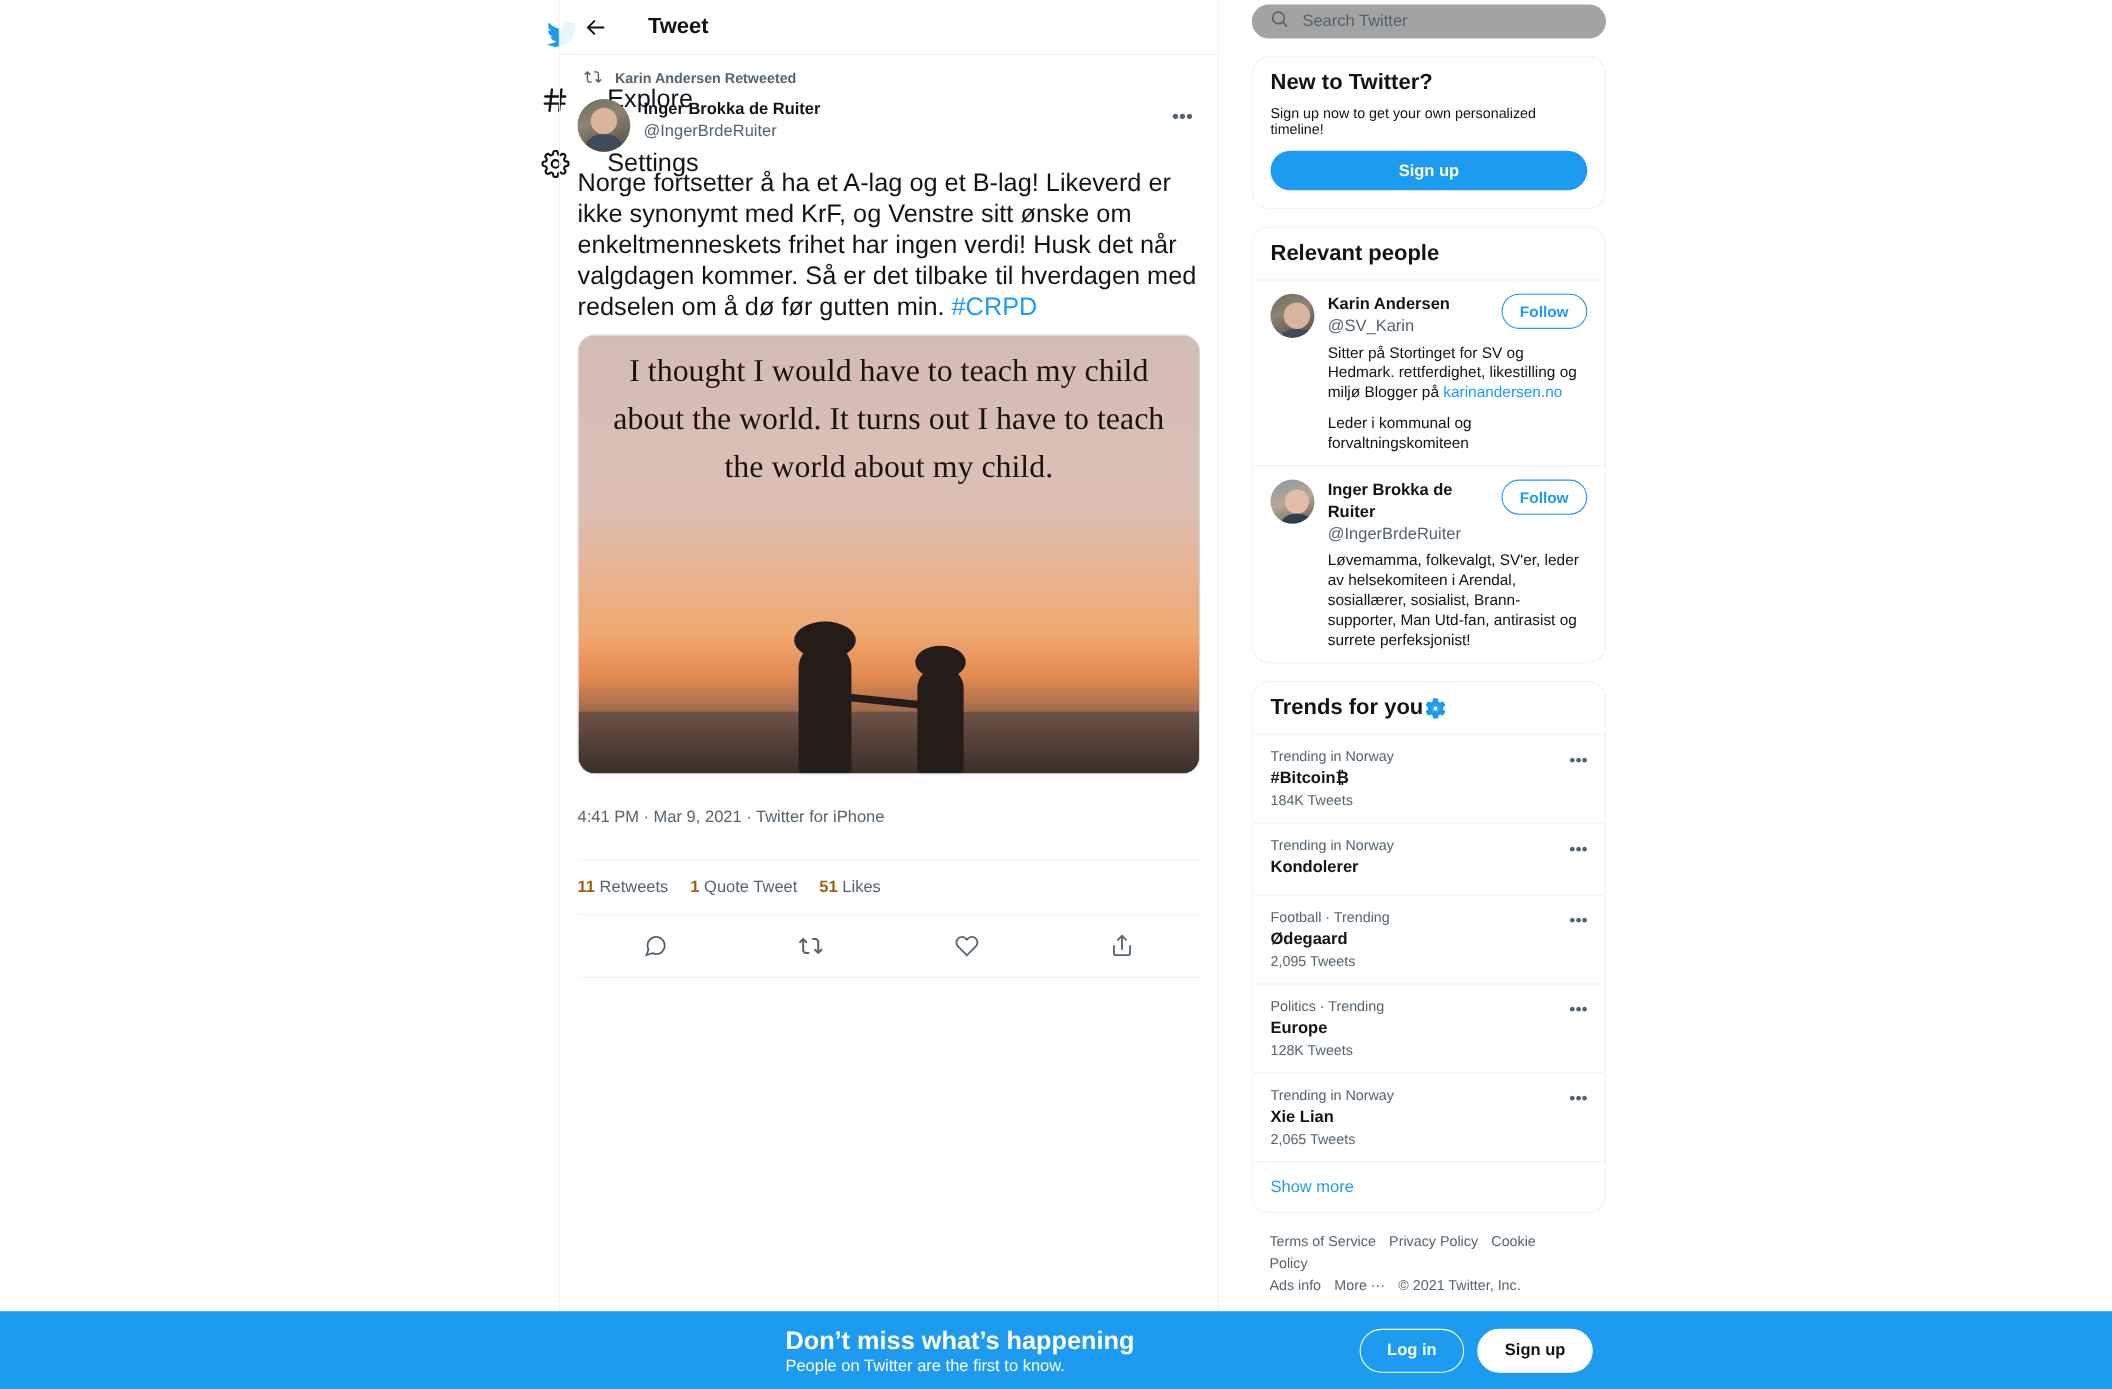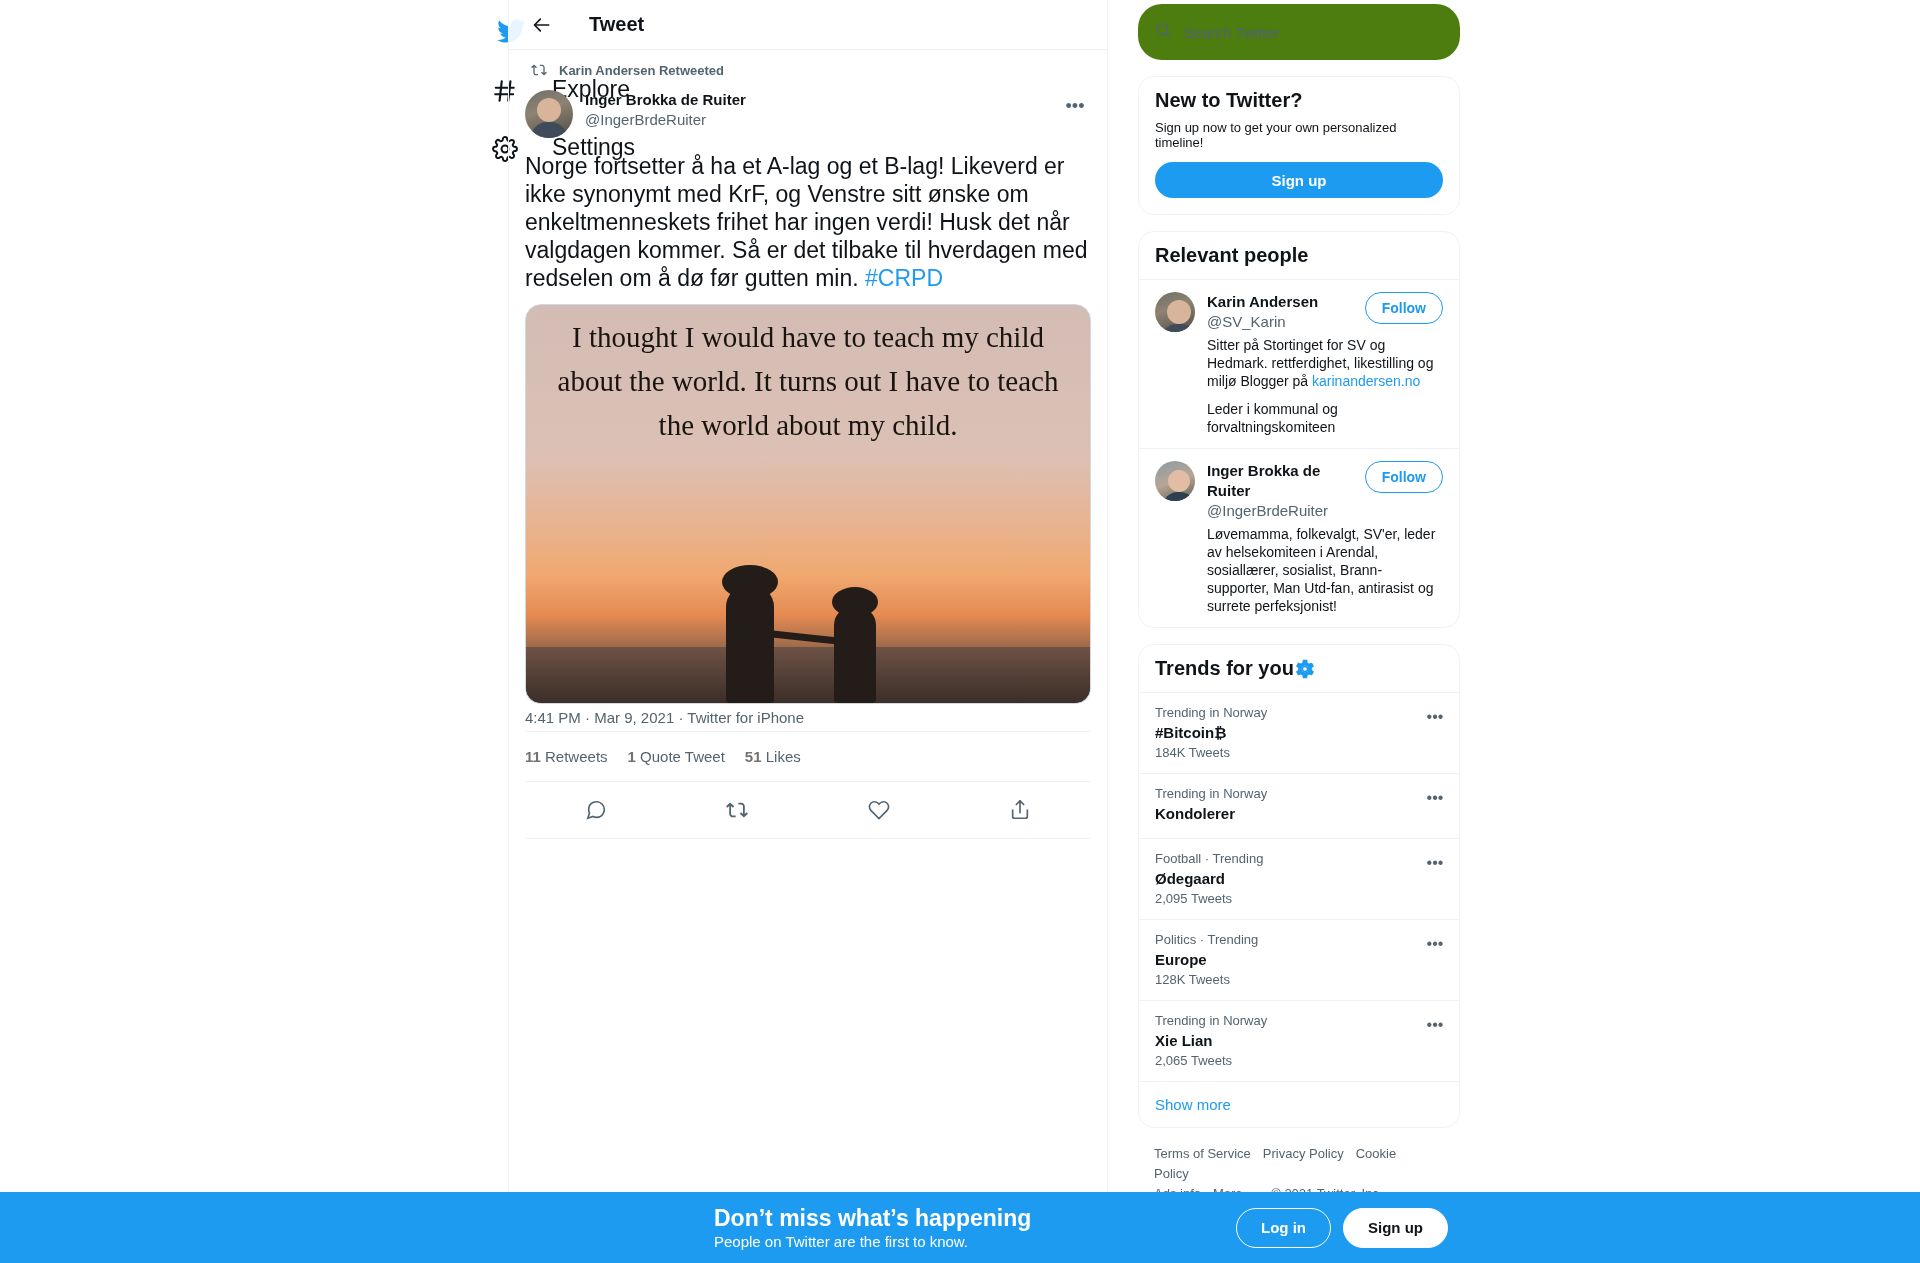--- a/index.html
+++ b/index.html
@@ -197,32 +197,32 @@
     transform: rotate(6deg);
   }
   .beach {
     position: absolute; left: 0; right: 0; bottom: 0; height: 56px;
     background: linear-gradient(180deg,#6e5246 0%, #3b2e28 100%);
   }
 
   .tweet-meta {
     font-size: 15px;
     color: #536471;
-    padding: 5px 0;
+    padding: 30px 0;
     border-bottom: 1px solid #eff3f4;
   }
   .tweet-stats {
     display: flex;
     gap: 20px;
     padding: 16px 0;
     font-size: 15px;
     color: #536471;
     border-bottom: 1px solid #eff3f4;
   }
-  .tweet-stats b { color: #737373; margin-top: 24px; }
+  .tweet-stats b { color: #a16207; margin-top: 24px; }
   .tweet-stats span { cursor: pointer; }
   .actions {
     display: flex;
     justify-content: space-around;
     align-items: center;
     padding: 8px 0;
     border-bottom: 1px solid #eff3f4;
     color: #536471;
   }
   .action-btn {
@@ -236,22 +236,22 @@
   .right {
     width: 350px;
     flex: 0 0 350px;
     padding: 0 0 0 28px;
     margin-left: 2px;
   }
   .search-box {
     display: flex;
     align-items: center;
     gap: 12px;
-    height: 56px;
-    background: #4d7c0f;
+    height: 31px;
+    background: #a3a3a3;
     border-radius: 24px;
     padding: 0 16px;
     margin-top: 4px;
   }
   .search-box input {
     border: none;
     outline: none;
     background: transparent;
     font-size: 15px;
     font-family: "Liberation Sans", sans-serif;

